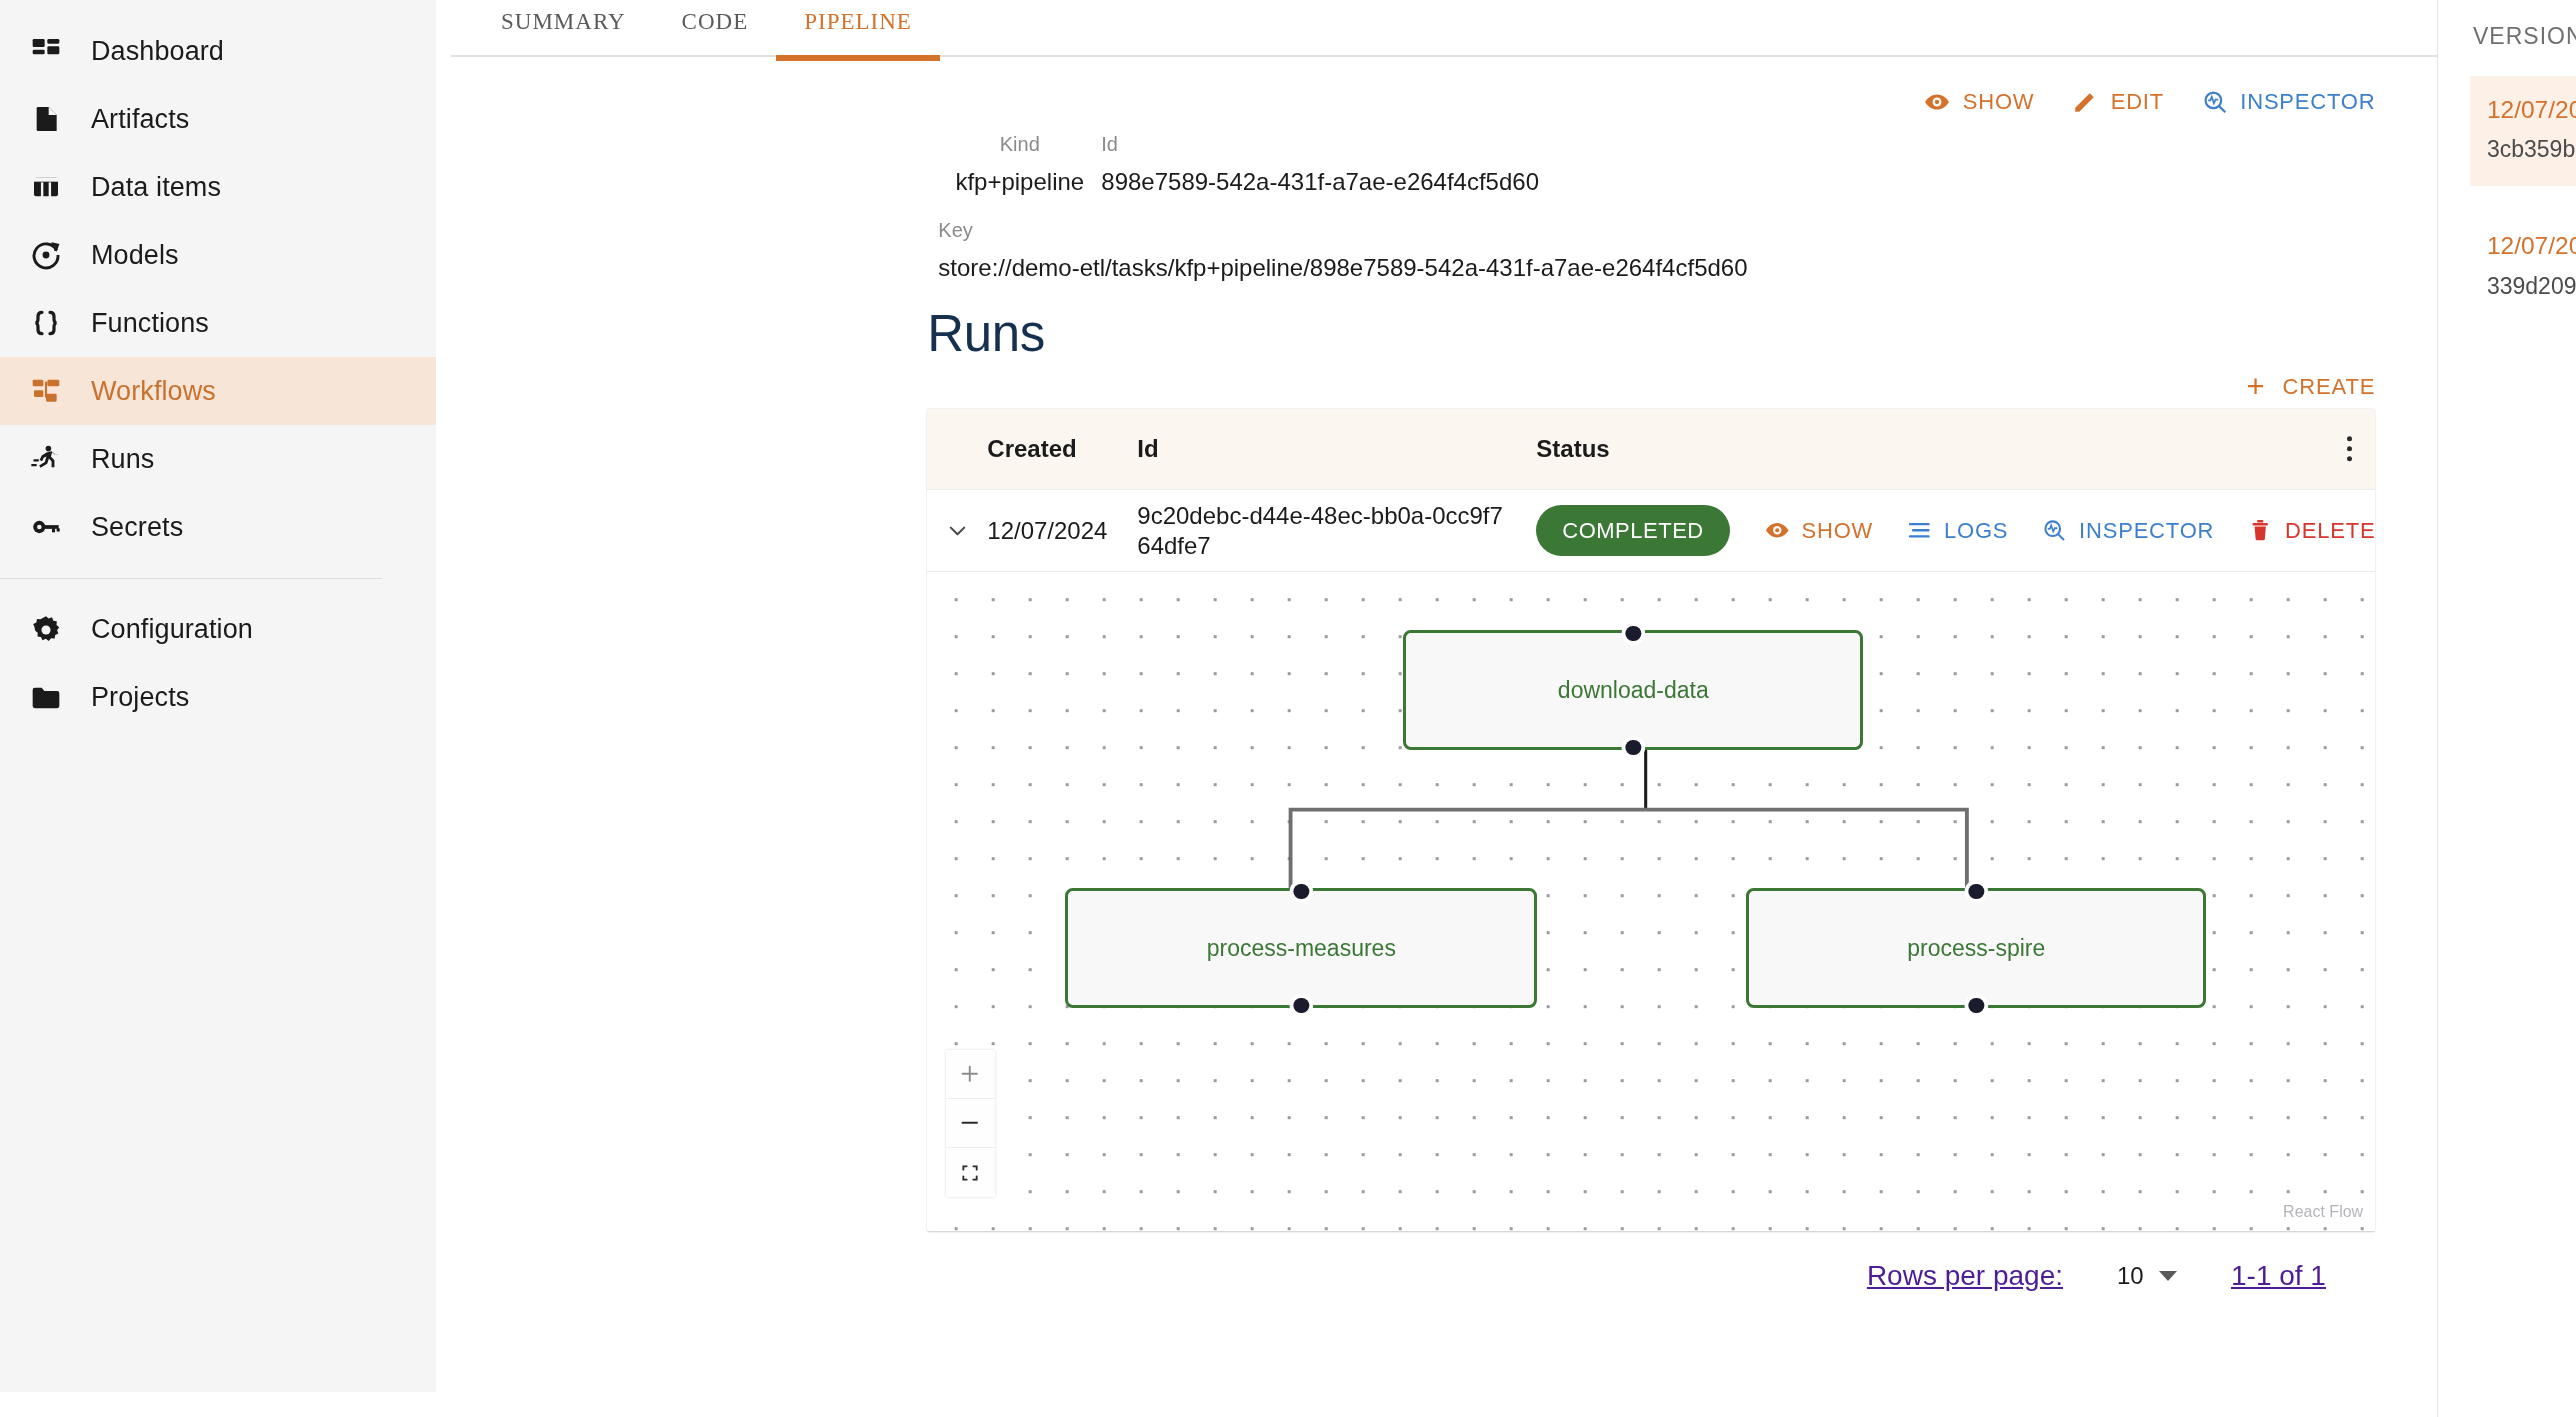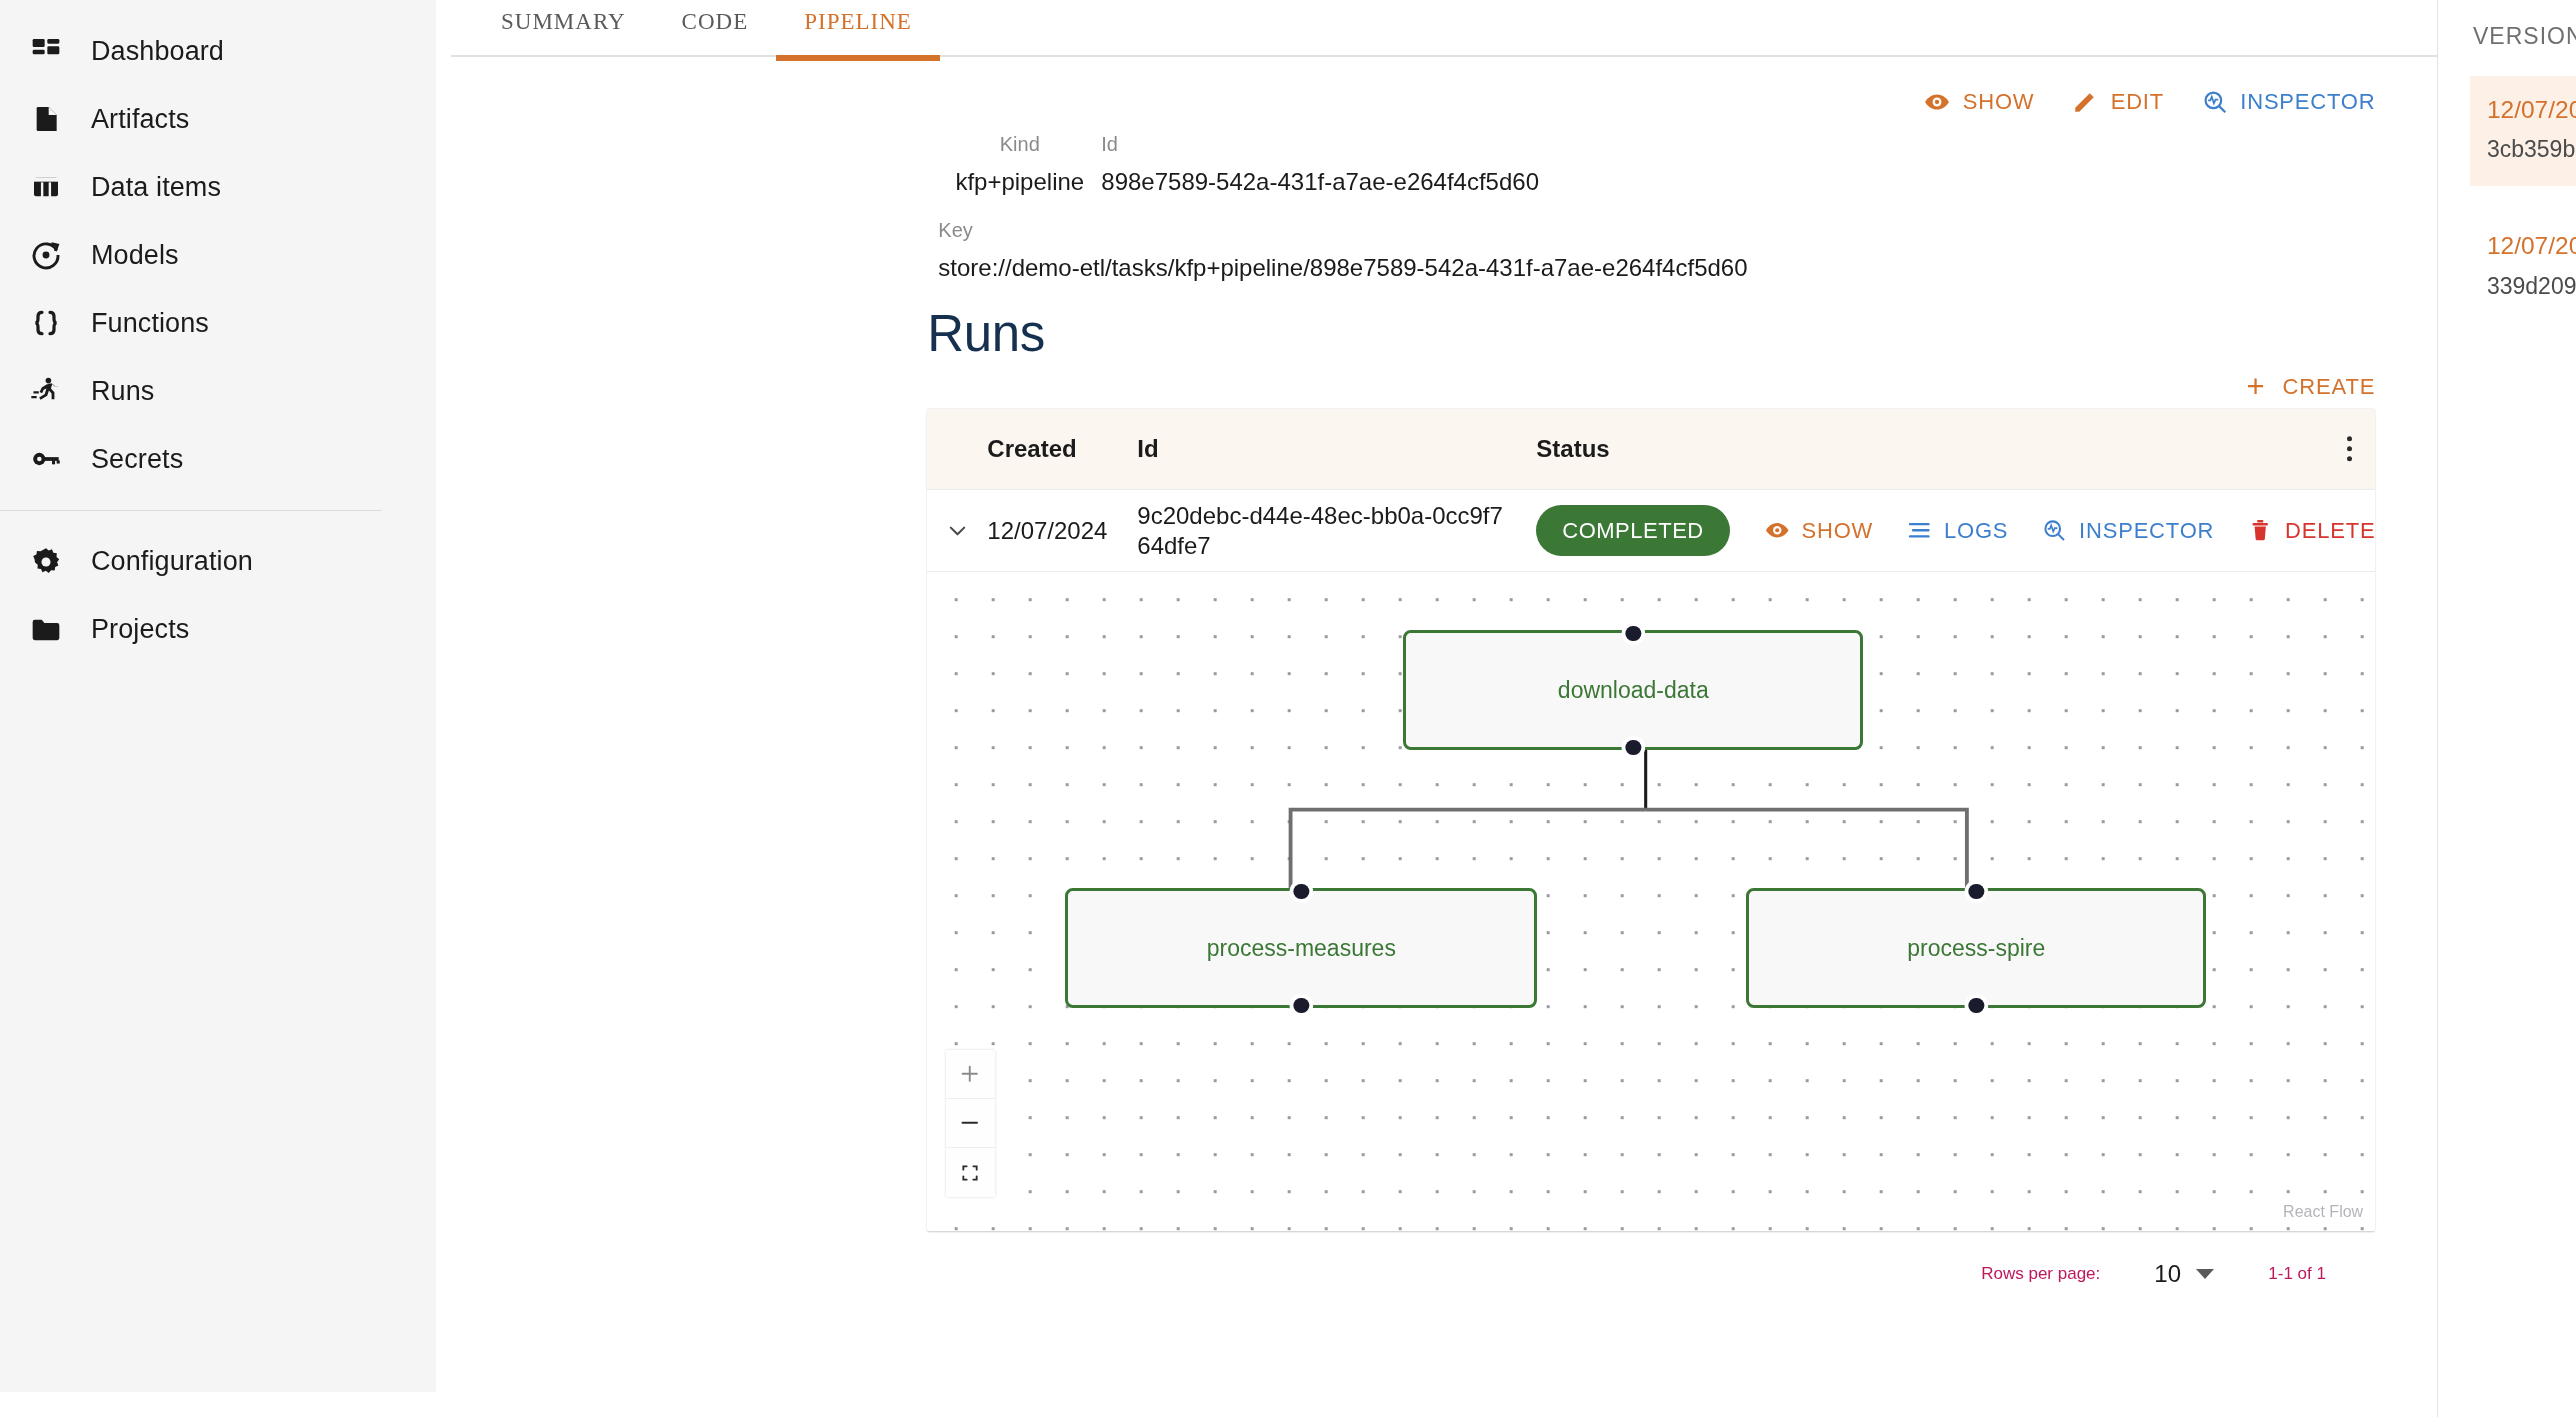--- a/index.html
+++ b/index.html
@@ -220,21 +220,21 @@
     position: absolute; right: 12.3px; bottom: 10.7px;
     font-size: 16px; color: #b4b4bc;
   }
 
   .pager {
     display: flex; align-items: center; justify-content: flex-end;
     gap: 54px;
     padding-right: 74px; padding-top: 29px;
     margin-left: 476px;
   }
-  .pager-label { font-size: 17px; color: #be185d; }
+  .pager-label { font-size: 28px; color: #4c1d95; text-decoration: underline; }
   .pager-select { display: flex; align-items: center; gap: 15.3px; font-size: 24px; color: #1b1b1b; cursor: pointer; }
   .caret { width: 0; height: 0; border-left: 9.2px solid transparent; border-right: 9.2px solid transparent; border-top: 10px solid #5a5a5a; }
 
   
   .versions {
     width: 577px; flex: 0 0 577px;
     height: 1418px;
     background: #ffffff;
     padding: 14px 31px 0 32px;
     position: relative;
@@ -303,20 +303,32 @@
     <div class="nav-item">
       <span class="nav-icon">
         <svg width="32" height="32" viewBox="0 0 24 24" fill="none" stroke="#1b1b1b" stroke-width="2.4" stroke-linecap="round">
             <path d="M9 4c-2.2 0-3 1-3 3v2c0 2-1 3-2 3 1 0 2 1 2 3v2c0 2 .8 3 3 3"></path>
             <path d="M15 4c2.2 0 3 1 3 3v2c0 2 1 3 2 3-1 0-2 1-2 3v2c0 2-.8 3-3 3"></path>
           </svg>
       </span>
       <span class="nav-label">Functions</span>
     </div>
 
+    <div class="nav-item active">
+      <span class="nav-icon">
+        <svg width="32" height="32" viewBox="0 0 24 24" fill="#c9722e">
+            <rect x="2" y="3.5" width="8" height="5" rx="1"></rect>
+            <rect x="13" y="3.5" width="9" height="5" rx="1"></rect>
+            <rect x="3" y="11.5" width="7" height="5" rx="1"></rect>
+            <rect x="12" y="14" width="8" height="6" rx="1"></rect>
+            <rect x="11.2" y="5" width="1.6" height="12"></rect>
+          </svg>
+      </span>
+      <span class="nav-label">Workflows</span>
+    </div>
 
     <div class="nav-item">
       <span class="nav-icon">
         <svg width="32" height="32" viewBox="0 0 24 24" fill="#1b1b1b">
             <circle cx="13.8" cy="4.2" r="2.1"></circle>
             <path d="M12.4 7.2 8.8 9.4l-1.6 3.4 1.9.9 1.2-2.6 2-1-1.2 4.1-4.2 2.6 1 1.8 5-3 1.3-4 2 2.2v4.3h2.1v-5.1l-2.6-2.9.9-3.2 2 1.8 2.4-.2V8.6l-1.9.1-3-2.6z"></path>
             <path d="M2.6 12.2h4v1.7h-4zM1 15.8h4v1.7H1z"></path>
           </svg>
       </span>
       <span class="nav-label">Runs</span>

